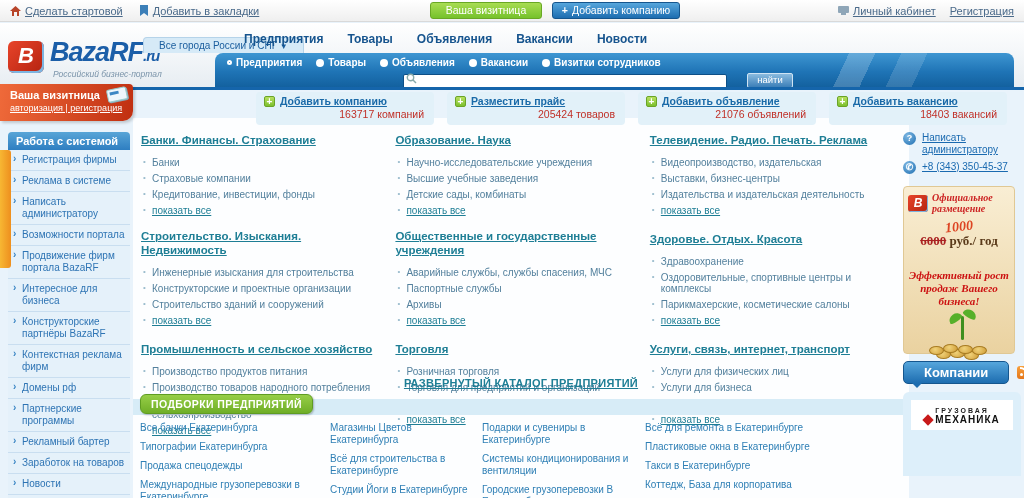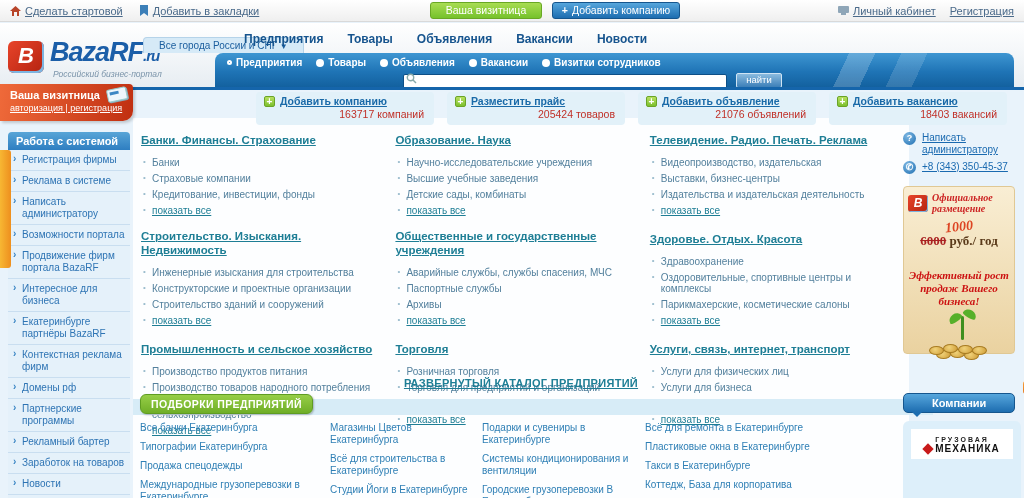--- a/index.html
+++ b/index.html
@@ -79,21 +79,21 @@
   .radio { width:8px; height:8px; border-radius:50%; background:#fff; }
   .radio.sel { width:5px; height:5px; background:transparent; border:2px solid #fff; }
   .search-row { display:flex; align-items:center; margin:3px 0 0 188px; position:relative; z-index:2; }
   .search-wrap { position:relative; }
   .search-input {
     width:324px; height:15px; border:1px solid #0d4f86; border-radius:2px;
     font-size:10px; padding:1px 4px 1px 16px; background:#fff; outline:none;
   }
   .mag { position:absolute; left:3px; top:2px; }
   .btn-find {
-    margin-left:9px; height:15px; width:46px; font-size:9.5px; color:#fff;
+    margin-left:20px; height:15px; width:46px; font-size:9.5px; color:#fff;
     background: linear-gradient(#8abbdf,#3c7fb8); border:1px solid #cfe4f4;
     border-radius:2px; cursor:pointer; line-height:12px;
   }
 
   
   .ribbon {
     position:absolute; left:0; top:84px; width:133px; height:37px; z-index:10;
     background: linear-gradient(100deg,#ef6a3a,#c02f10);
     border-radius:0 4px 10px 0; color:#fff; padding:5px 8px 0 10px;
     box-shadow: 2px 2px 3px rgba(0,0,0,.18);
@@ -190,21 +190,21 @@
     border:2px dashed #a8a23e; outline:1px solid #c8c268; text-align:center; padding:4px 2px;
   }
   .expo-top { color:#5a9e2f; font-size:9px; font-weight:bold; letter-spacing:1px; }
   .expo-title { color:#e07818; font-size:15px; font-weight:bold; line-height:15px; margin:2px 0; }
   .expo-dates { color:#5a9e2f; font-size:6.5px; margin-top:2px; }
   .expo-city { color:#5a9e2f; font-size:6.5px; }
 
   .companies-row { display:flex; align-items:center; gap:8px; margin-top:7px; }
   .btn-companies {
     position:relative; background:linear-gradient(#56a6dc,#1d6db0); border:1px solid #15568e;
-    border-radius:5px; color:#fff; font-size:11px; font-weight:bold; padding:3px 28px; cursor:pointer;margin-top:32px;
+    border-radius:5px; color:#fff; font-size:13px; font-weight:bold; padding:3px 20px; cursor:pointer;
   }
   .btn-companies::after { content:""; position:absolute; left:8px; bottom:-5px; border:5px solid transparent; border-top-color:#1d6db0; border-bottom:none; }
   .rss-ico { width:13px; height:13px; background:linear-gradient(#f8a03c,#e4761a); border-radius:3px; position:relative; cursor:pointer; flex:none;}
   .rss-ico::after { content:""; position:absolute; left:3px; bottom:3px; width:3px; height:3px; background:#fff; border-radius:50%; }
   .rss-ico::before { content:""; position:absolute; left:3px; bottom:3px; width:7px; height:7px; border:2px solid #fff; border-left:none; border-bottom:none; border-radius:0 9px 0 0; }
   .rss-label { color:#c03028; font-size:10px; font-weight:bold; cursor:pointer; }
 
   .gruz-panel { margin-top:8px; background:#ddeffa; border-radius:6px 6px 0 0; padding:8px 8px 0 8px; height:84px; }
   .gruz-card { background:#fff; padding:7px 2px 5px 2px; text-align:center; }
   .gruz-line1 { font-size:7px; color:#222; letter-spacing:2px; font-weight:bold; }
@@ -342,21 +342,21 @@
 </div>
 
 <div class="sidebar">
   <div class="sb-header">Работа с системой</div>
   <div class="sb-item">Регистрация фирмы</div>
   <div class="sb-item">Реклама в системе</div>
   <div class="sb-item">Написать администратору</div>
   <div class="sb-item">Возможности портала</div>
   <div class="sb-item">Продвижение фирм портала BazaRF</div>
   <div class="sb-item">Интересное для бизнеса</div>
-  <div class="sb-item">Екатеринбурге партнёры BazaRF</div>
+  <div class="sb-item">Конструкторские партнёры BazaRF</div>
   <div class="sb-item">Контекстная реклама фирм</div>
   <div class="sb-item">Домены рф</div>
   <div class="sb-item">Партнерские программы</div>
   <div class="sb-item">Рекламный бартер</div>
   <div class="sb-item">Заработок на товаров</div>
   <div class="sb-item">Новости</div>
   <div class="sb-item">RSS ленты</div>
 
 </div>
 

